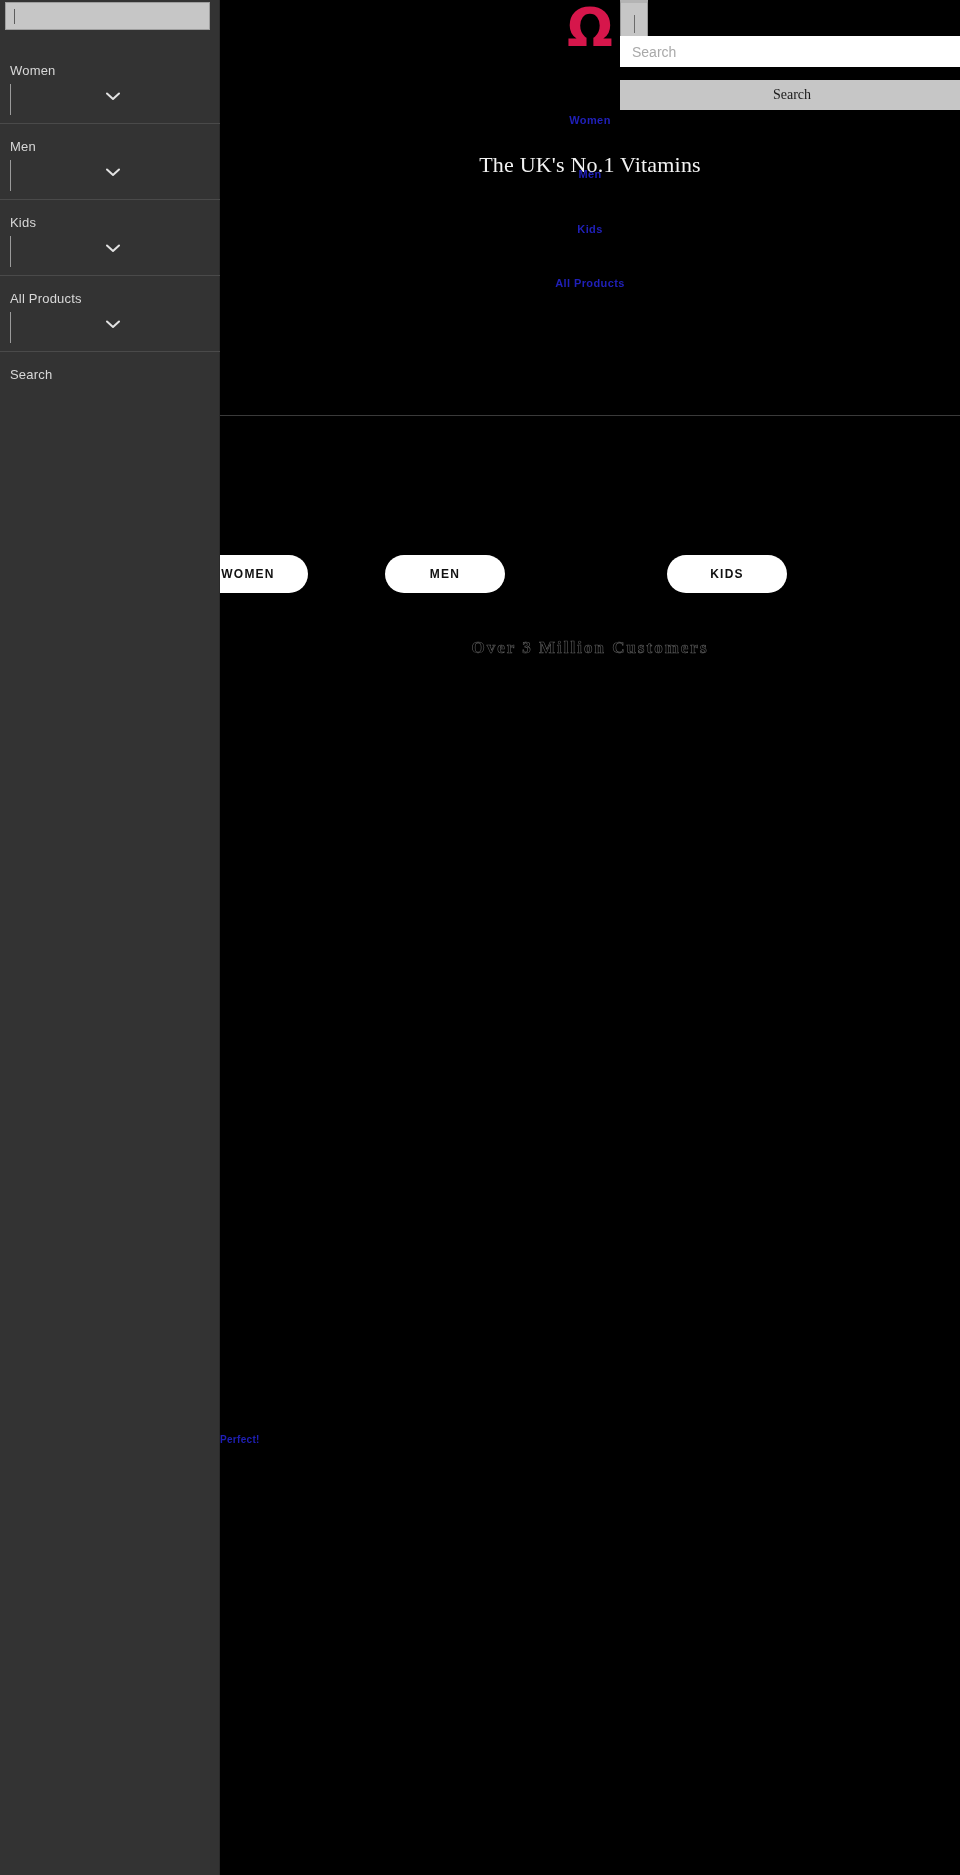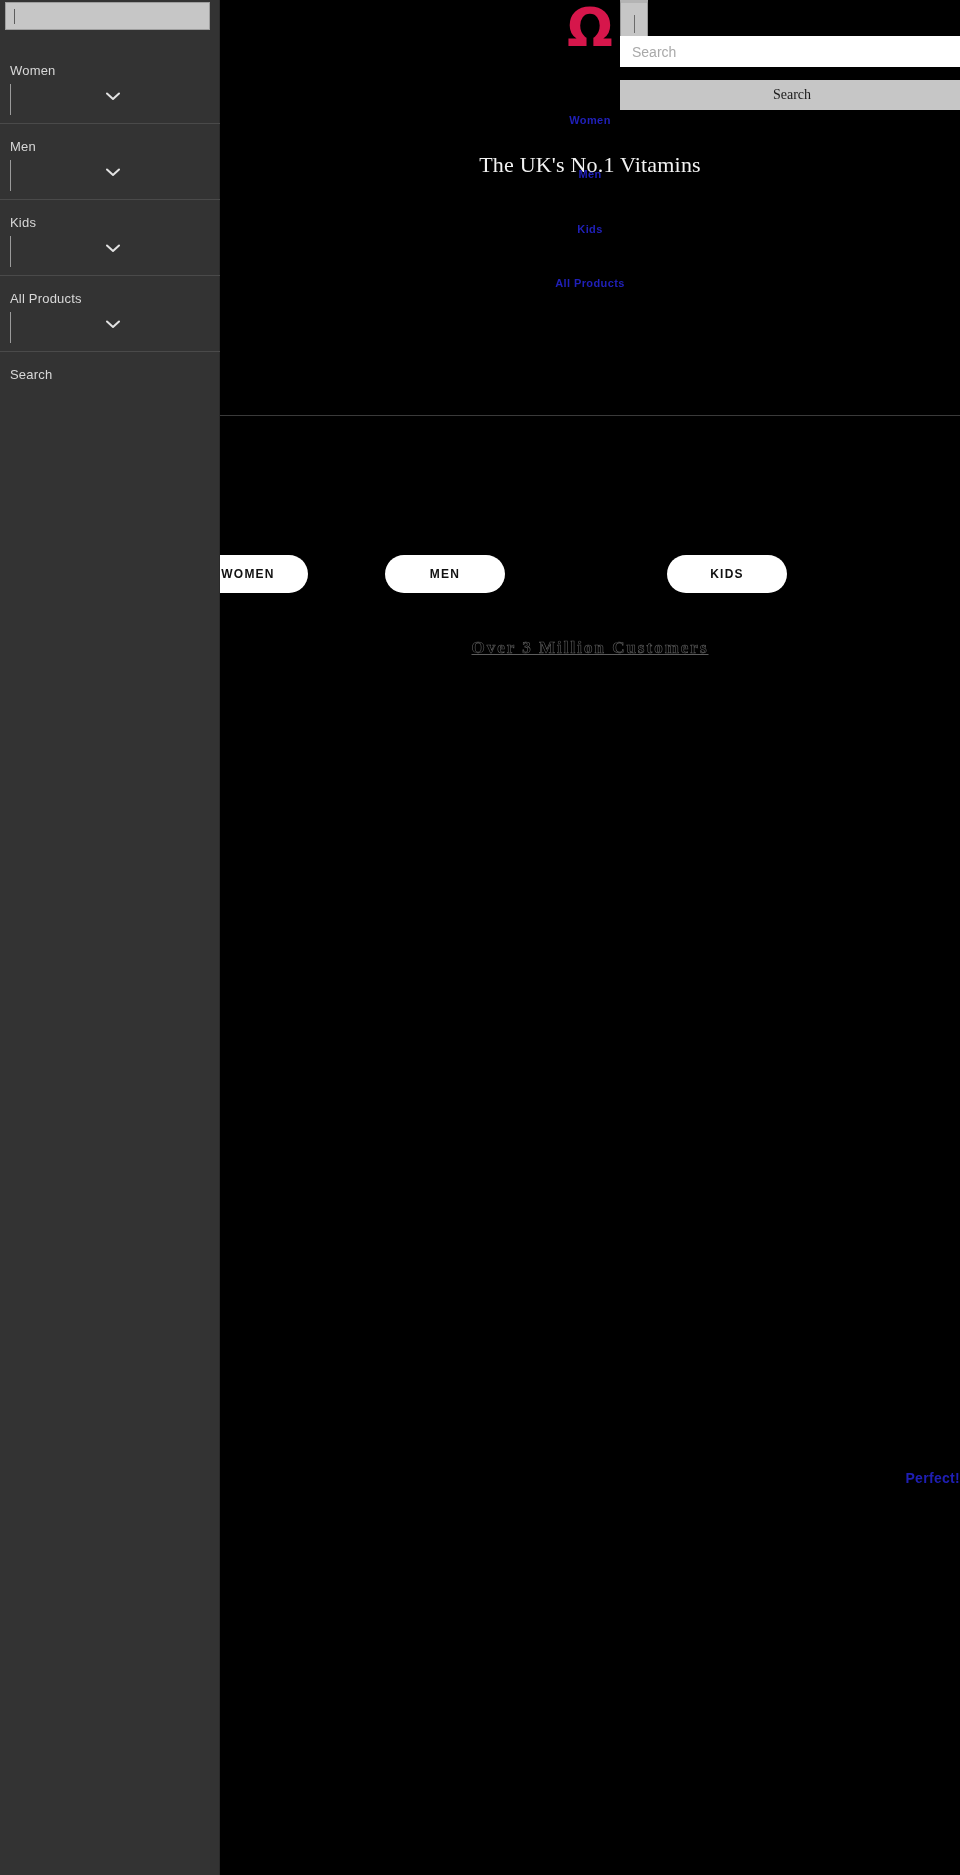--- a/index.html
+++ b/index.html
@@ -186,37 +186,35 @@
     top: 638px;
     width: 740px;
     text-align: center;
     font-family: "Liberation Serif", serif;
     font-size: 17px;
     font-weight: 700;
     letter-spacing: 2px;
     color: transparent;
     -webkit-text-stroke: 0.6px #6e6e6e;
     opacity: .85;
-    text-decoration: underline;
   }
 
   .footer-link {
     position: absolute;
     left: 0;
     top: 1434px;
     width: 740px;
-    text-align: right;
-    font-family: "Liberation Sans", sans-serif;
-    font-size: 14px;
+    text-align: left;
+    font-family: "Liberation Sans", sans-serif;
+    font-size: 10px;
     font-weight: 700;
     color: #2323c8;
     letter-spacing: 0.3px;
     text-decoration: none;
     opacity: .9;
-    margin-top: 36px;
   }
 
   
 
   .drawer {
     position: absolute;
     left: 0;
     top: 0;
     width: 220px;
     height: 1875px;

